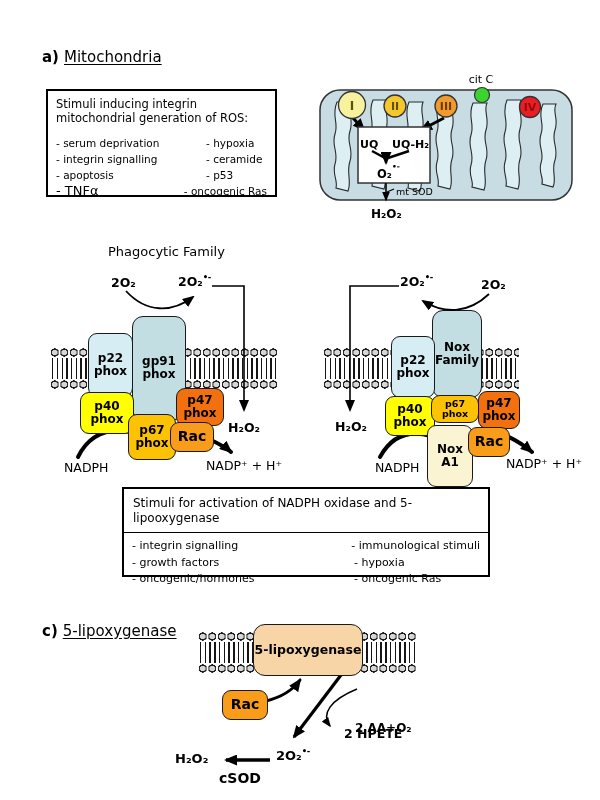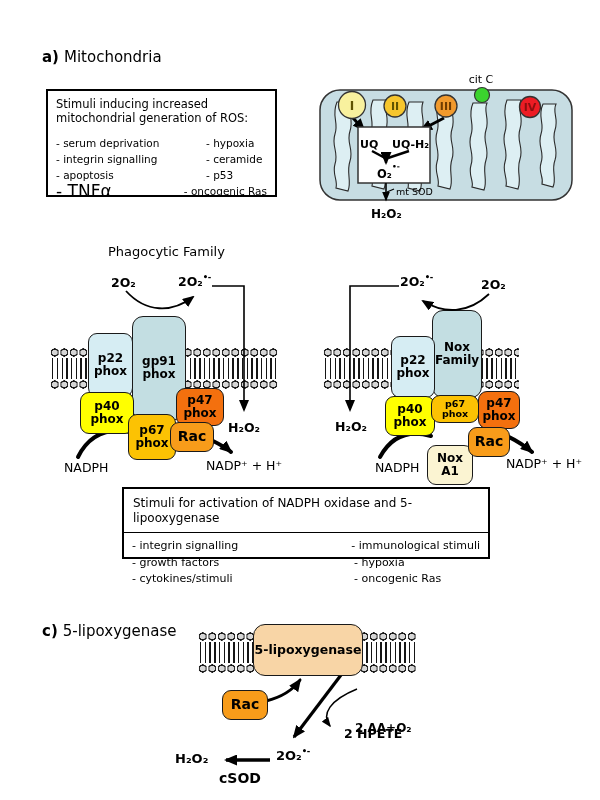--- a/index.html
+++ b/index.html
@@ -1,30 +1,30 @@
 <!DOCTYPE html>
 <html><head>
 <meta charset="utf-8">
 <style>
   html,body{margin:0;padding:0;background:#fff;}
   .page{position:relative;width:600px;height:800px;background:#fff;overflow:hidden;
         font-family:"DejaVu Sans","Liberation Sans",sans-serif;color:#000;}
   .hdr{position:absolute;font-size:15px;white-space:nowrap;z-index:6;}
   .hdr .pfx{font-weight:bold;margin-right:5px;}
-  .hdr .ttl{text-underline-offset:2px;}
+  .hdr .ttl{text-decoration:underline;text-underline-offset:2px;}
   .sbox{position:absolute;border:2px solid #000;background:#fff;box-sizing:border-box;z-index:6;}
   .sbox .stitle{font-size:11.5px;padding:6px 8px 4px 8px;line-height:1.25;}
   .sbox .rule{border-top:1.6px solid #000;}
   .sbox .rows{padding:5px 8px 2px 8px;}
   .srow{display:flex;font-size:10.5px;line-height:16px;white-space:nowrap;gap:32px;}
   .srow .lcol{width:118px;}
   .sbox2 .srow .lcol{width:190px;}
   .sbox2 .stitle{font-size:12px;padding:7px 9px 6px 9px;}
   .sbox2 .srow{font-size:11px;line-height:16.5px;}
-  .item-big{font-size:17px;}
+  .item-big{font-size:13px;}
   .celltitle{position:absolute;font-size:13px;white-space:nowrap;z-index:6;}
   .lbl{position:absolute;font-size:12.5px;white-space:nowrap;z-index:8;line-height:1;}
   .chem{font-weight:bold;}
   .lbl sup{font-size:8.5px;font-weight:bold;position:relative;top:-1px;letter-spacing:-0.5px;}
   .membrane{position:absolute;z-index:1;}
   .m-heads{height:11px;background-image:radial-gradient(circle 4.2px at 4.75px 5.5px,
            #d6d6d6 2.9px,#1c1c1c 3px 4.1px,rgba(0,0,0,0) 4.2px);
            background-size:9.5px 11px;background-repeat:repeat-x;}
   .m-tails{height:21px;margin:0 2px;
            background-image:repeating-linear-gradient(90deg,#151515 0 1.4px,rgba(0,0,0,0) 1.4px 4.75px);}
@@ -42,21 +42,21 @@
 <div class="page">
 
   <div class="hdr" style="left:42px;top:48px;">
     <span class="pfx">a)</span><span class="ttl">Mitochondria</span>
   </div>
   <div class="hdr" style="left:42px;top:598px;margin-top:24px;">
     <span class="pfx">c)</span><span class="ttl">5-lipoxygenase</span>
   </div>
 
   <div class="sbox" style="left:46px;top:89px;width:231px;height:108px;">
-    <div class="stitle">Stimuli inducing increased mitochondrial generation of ROS:</div>
+    <div class="stitle">Stimuli inducing integrin mitochondrial generation of ROS:</div>
     <div class="rows">
       <div class="srow">
         <span class="lcol">- serum deprivation</span>
         <span>- hypoxia</span>
       </div>
       <div class="srow">
         <span class="lcol">- integrin signalling</span>
         <span>- ceramide</span>
       </div>
       <div class="srow">
@@ -173,53 +173,53 @@
   </div>
   <div class="pbox" style="left:478px;top:391px;width:42px;height:38px;background:#f3700e;z-index:3;">
     <span>p47 phox</span>
   </div>
   <div class="pbox" style="left:385px;top:396px;width:50px;height:40px;background:#ffff00;z-index:4;">
     <span>p40 phox</span>
   </div>
   <div class="pbox" style="left:431px;top:395px;width:48px;height:28px;background:#fcc203;z-index:5;font-size:9.5px;">
     <span>p67 phox</span>
   </div>
-  <div class="pbox" style="left:427px;top:445px;width:46px;height:40px;background:#fbf4d2;z-index:6;padding:17px 9px;">
+  <div class="pbox" style="left:427px;top:425px;width:46px;height:62px;background:#fbf4d2;z-index:6;padding:17px 9px;">
     <span>Nox A1</span>
   </div>
   <div class="pbox" style="left:468px;top:427px;width:42px;height:30px;background:#f89c1a;z-index:7;font-size:14px;">
     <span>Rac</span>
   </div>
 
   <div class="lbl chem" style="left:111px;top:277px;">2O₂</div>
   <div class="lbl chem" style="left:178px;top:274px;"><span>2O₂</span><sup>•-</sup></div>
   <div class="lbl chem" style="left:228px;top:422px;">H₂O₂</div>
   <div class="lbl" style="left:64px;top:462px;">NADPH</div>
   <div class="lbl" style="left:206px;top:460px;">NADP⁺ + H⁺</div>
 
   <div class="lbl chem" style="left:400px;top:274px;"><span>2O₂</span><sup>•-</sup></div>
   <div class="lbl chem" style="left:481px;top:279px;">2O₂</div>
   <div class="lbl chem" style="left:335px;top:421px;">H₂O₂</div>
   <div class="lbl" style="left:375px;top:462px;">NADPH</div>
   <div class="lbl" style="left:506px;top:458px;">NADP⁺ + H⁺</div>
 
-  <div class="sbox sbox2" style="left:122px;top:487px;width:368px;height:72px;">
+  <div class="sbox sbox2" style="left:122px;top:487px;width:368px;height:90px;">
     <div class="stitle">Stimuli for activation of NADPH oxidase and 5-lipooxygenase</div>
     <div class="rule"></div>
     <div class="rows">
       <div class="srow">
         <span class="lcol">- integrin signalling</span>
         <span>- immunological stimuli</span>
       </div>
       <div class="srow">
         <span class="lcol">- growth factors</span>
         <span>- hypoxia</span>
       </div>
       <div class="srow">
-        <span class="lcol">- cytokines/stimuli</span>
+        <span class="lcol">- oncogenic/hormones</span>
         <span>- oncogenic Ras</span>
       </div>
     </div>
   </div>
 
   <div class="pbox" style="left:253px;top:624px;width:110px;height:52px;background:#f8d5a6;border-radius:12px;font-size:12.5px;z-index:3;">
     <span>5-lipoxygenase</span>
   </div>
   <div class="pbox" style="left:222px;top:690px;width:46px;height:30px;background:#f89c1a;font-size:14px;z-index:3;">
     <span>Rac</span>

